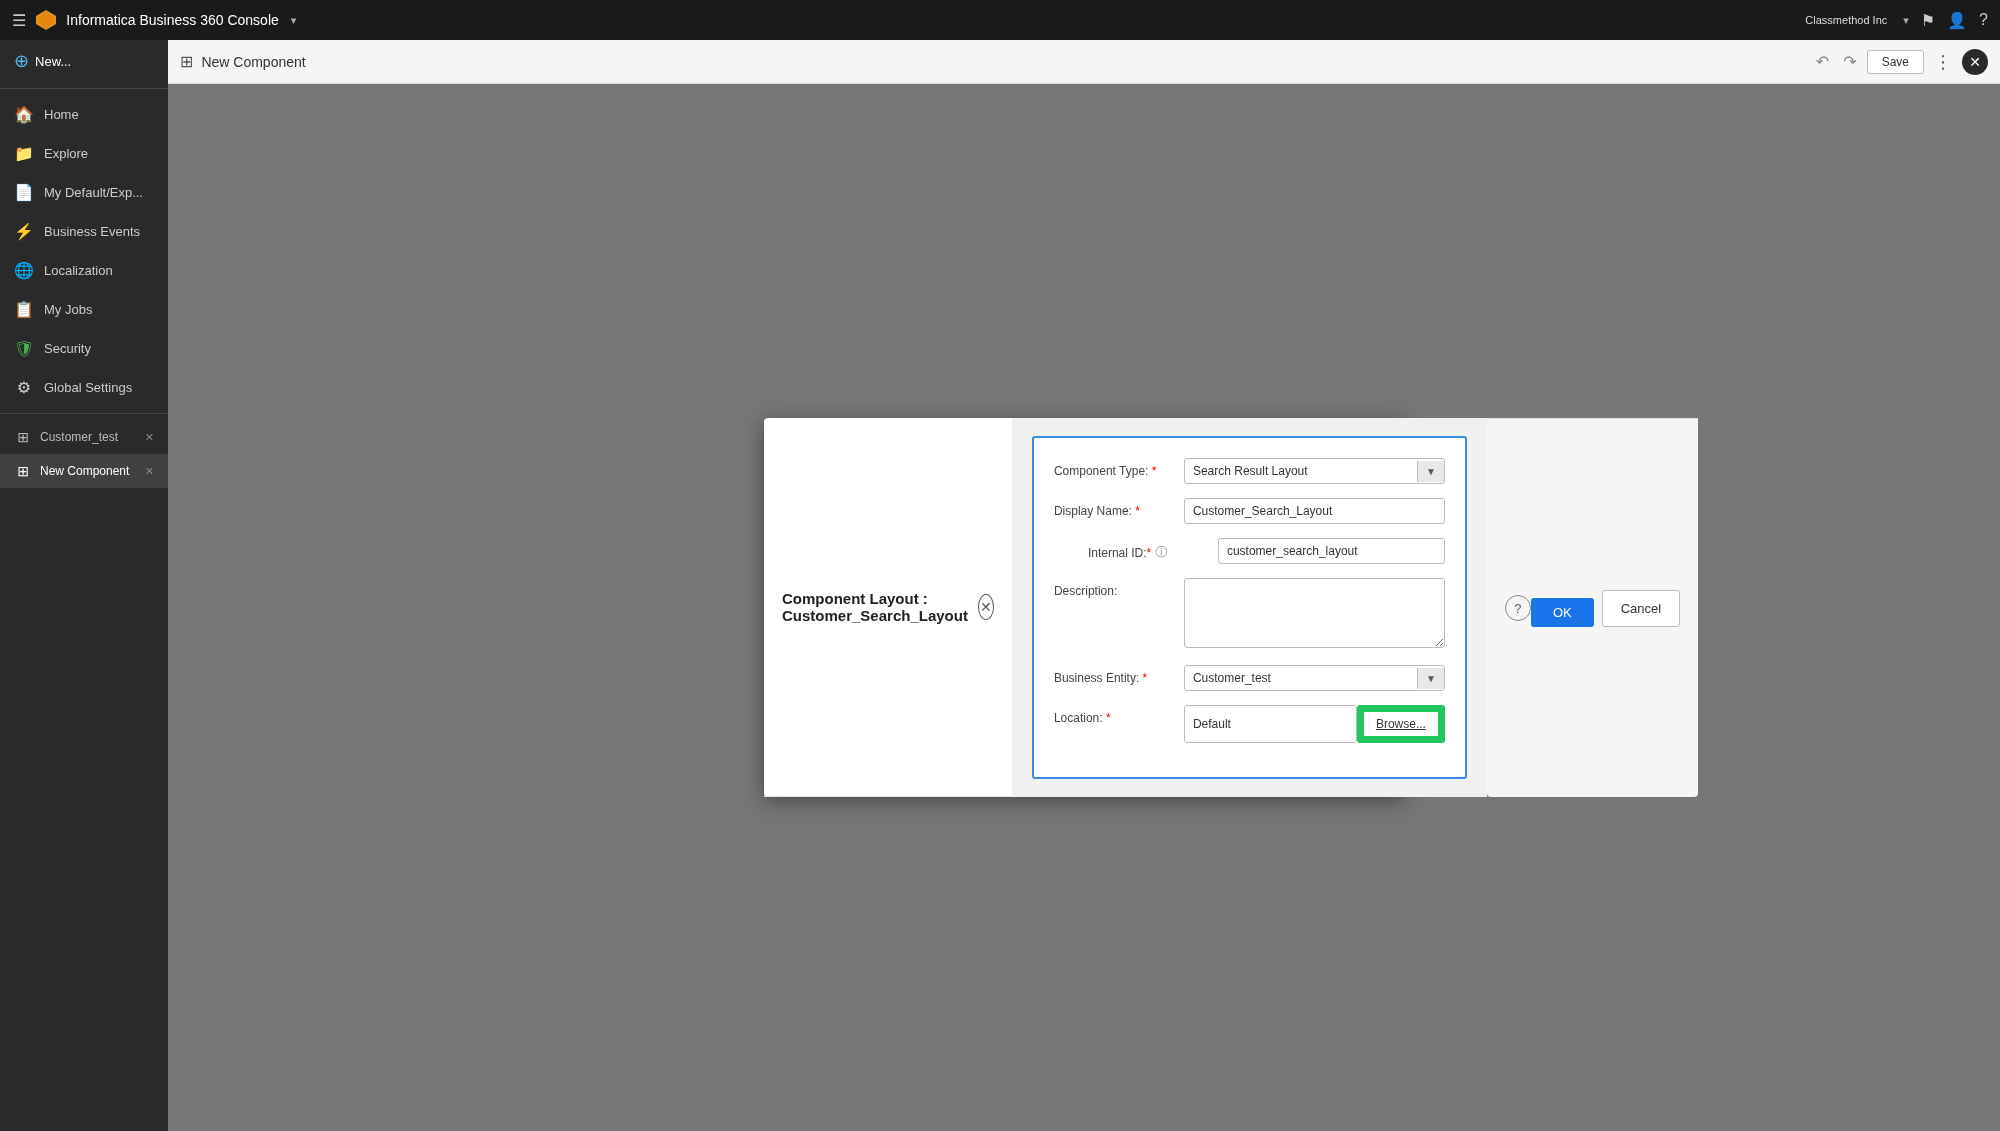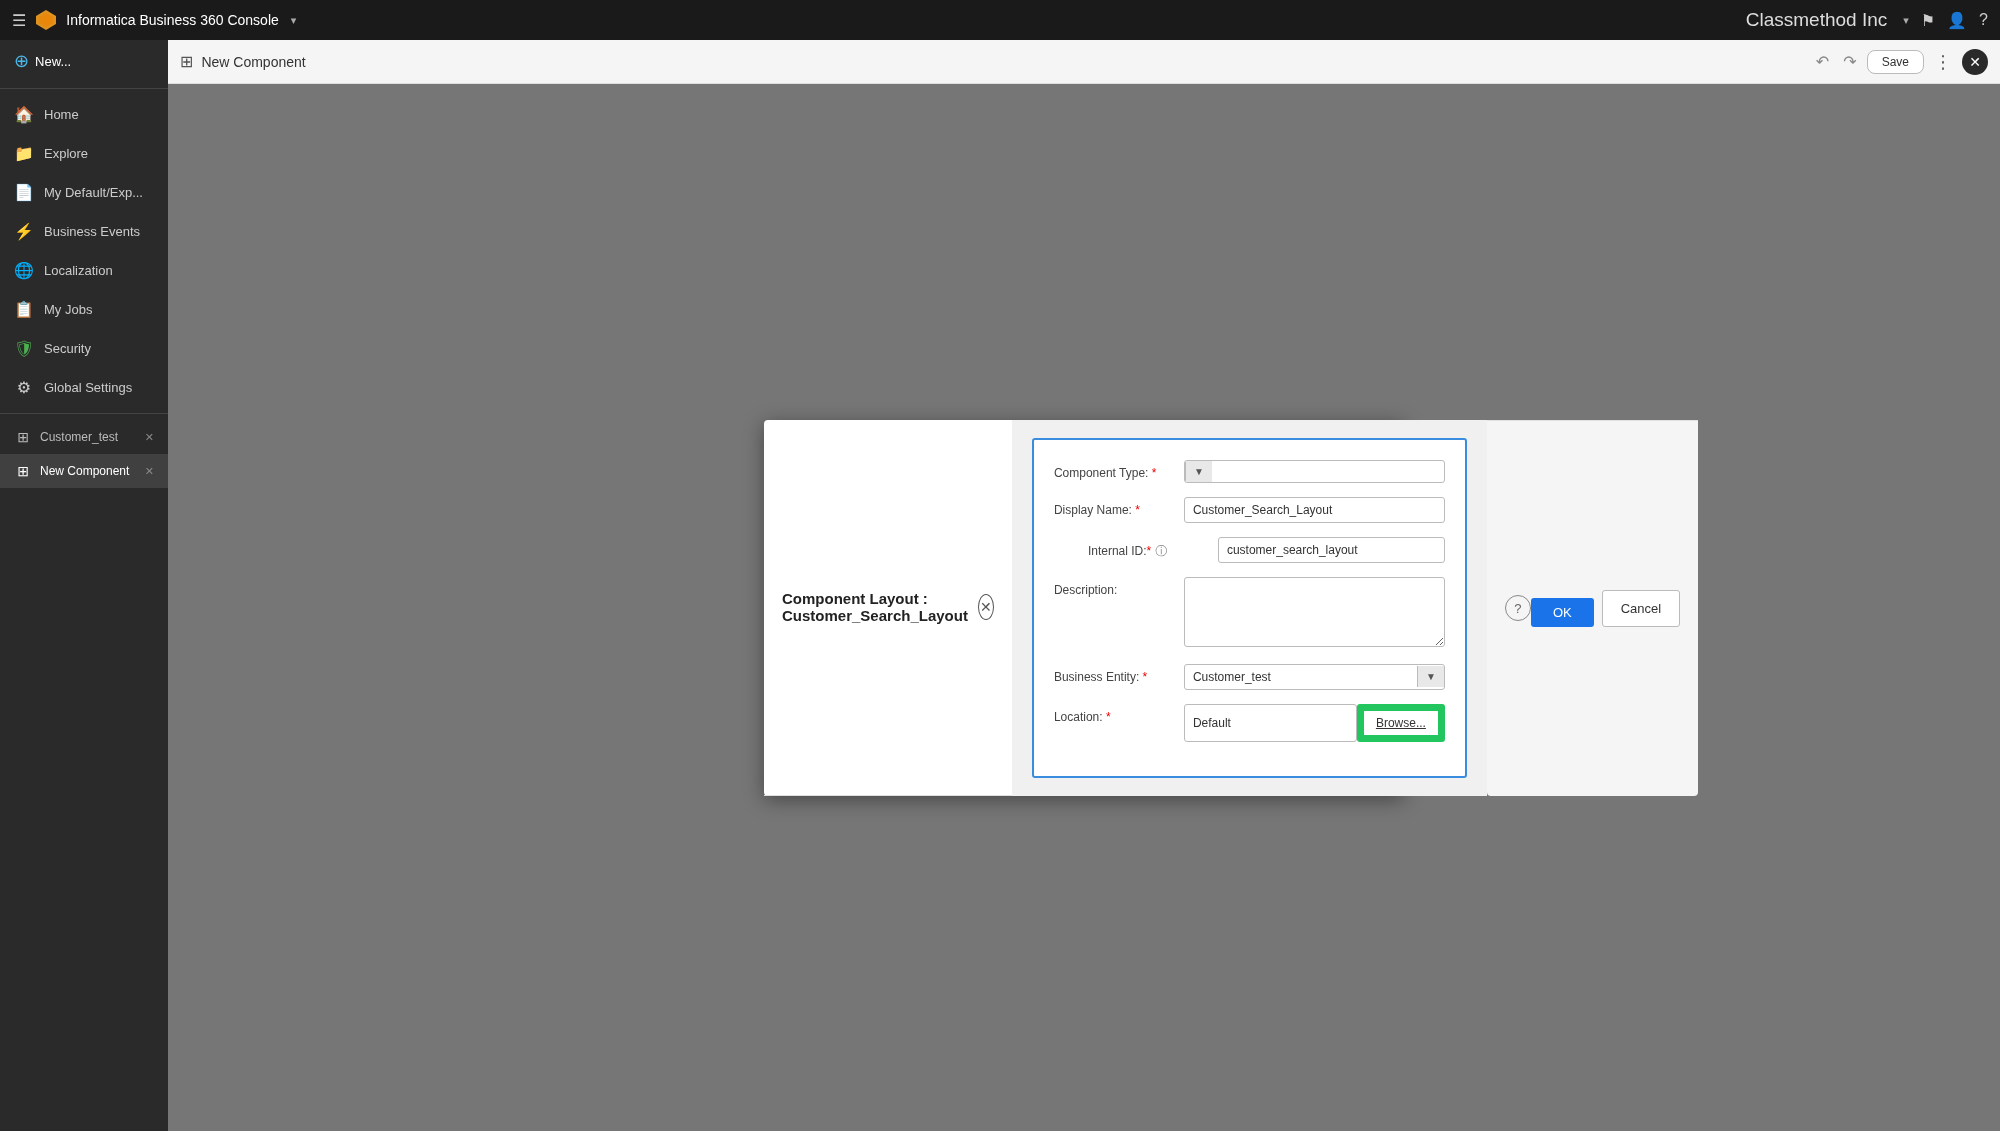--- a/index.html
+++ b/index.html
@@ -40,21 +40,21 @@
       font-size: 11px;
       margin-left: 4px;
     }
     .topbar-right {
       display: flex;
       align-items: center;
       gap: 12px;
     }
     .org-name {
       color: #ddd;
-      font-size: 19px;
+      font-size: 11px;
     }
     .topbar-icon {
       color: #ccc;
       font-size: 16px;
       cursor: pointer;
     }
 
     
     .main-layout {
       display: flex;
@@ -158,21 +158,21 @@
     .header-actions {
       margin-left: auto;
       display: flex;
       align-items: center;
       gap: 6px;
     }
     .btn-save {
       background: #fff;
       border: 1px solid #bbb;
       padding: 4px 14px;
-      border-radius: 8px;
+      border-radius: 3px;
       cursor: pointer;
       font-size: 12px;
       color: #333;
     }
     .header-menu-icon {
       color: #555;
       font-size: 18px;
       cursor: pointer;
       padding: 2px 4px;
     }
@@ -512,20 +512,21 @@
           <div class="modal-body">
             <div class="modal-form">
 
               <div class="form-row">
                 <div class="form-label">
                   <span>Component Type:</span>
                   <span class="required-star">*</span>
                 </div>
                 <div class="form-control">
                   <div class="form-select-wrap">
+                    <span class="form-select-text">Search Result Layout</span>
                     <span class="form-select-arrow">▼</span>
                   </div>
                 </div>
               </div>
 
               <div class="form-row">
                 <div class="form-label">
                   <span>Display Name:</span>
                   <span class="required-star">*</span>
                 </div>

